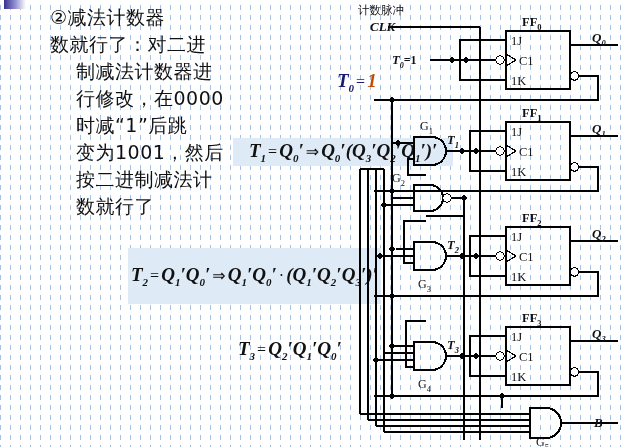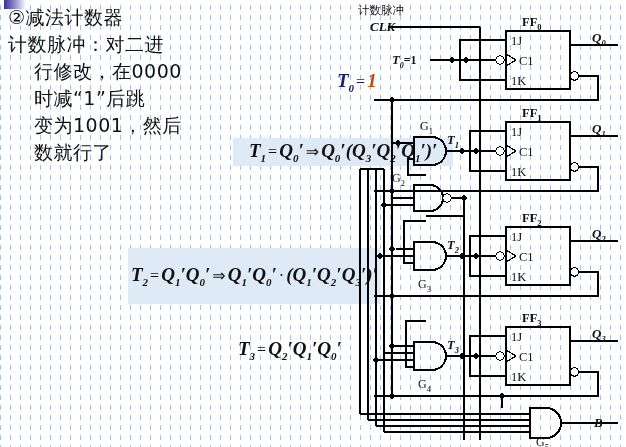--- a/index.html
+++ b/index.html
@@ -30,20 +30,21 @@
   }
   
   #textcol{
     position:absolute;left:8px;top:4px;width:235px;
     color:#111;
   }
   .tline{
     font-family:"DejaVu Sans", sans-serif;
     font-size:19px;line-height:27px;white-space:nowrap;
     letter-spacing:.5px;
+    margin-left:42px;
   }
   .tline.indent{padding-left:26px;}
   
   .formula{
     position:absolute;white-space:nowrap;
     background:#dfeaf7;
     font-family:"Liberation Serif", serif;
     color:#111;
   }
   .formula.plain{background:transparent;}
@@ -58,24 +59,26 @@
 </style>
 </head>
 <body>
 
 <div id="grid"></div>
 <div id="gridmask"></div>
 <div class="corner-bar"></div>
 
 <div id="textcol">
   <div class="tline">②减法计数器</div>
-  <div class="tline">计数脉冲：对二进</div>
+  <div class="tline">数就行了：对二进</div>
+  <div class="tline indent">制减法计数器进</div>
   <div class="tline indent">行修改，在0000</div>
   <div class="tline indent">时减“1”后跳</div>
   <div class="tline indent">变为1001，然后</div>
+  <div class="tline indent">按二进制减法计</div>
   <div class="tline indent">数就行了</div>
 </div>
 
 <div class="formula plain" style="left:337px;top:70px;text-align:center;">
   <span class="fm navy">T<sub>0</sub></span><span class="op navy">=</span><span class="fm orange">1</span>
 </div>
 
 <div class="formula" style="left:233px;top:138px;padding:2px 16px;">
   <span class="fm">T<sub>1</sub></span><span class="op">=</span><span class="fm">Q<sub>0</sub>′</span><span class="op">⇒</span><span class="fm">Q<sub>0</sub>′(Q<sub>3</sub>′Q<sub>2</sub>′Q<sub>1</sub>′)′</span>
 </div>

